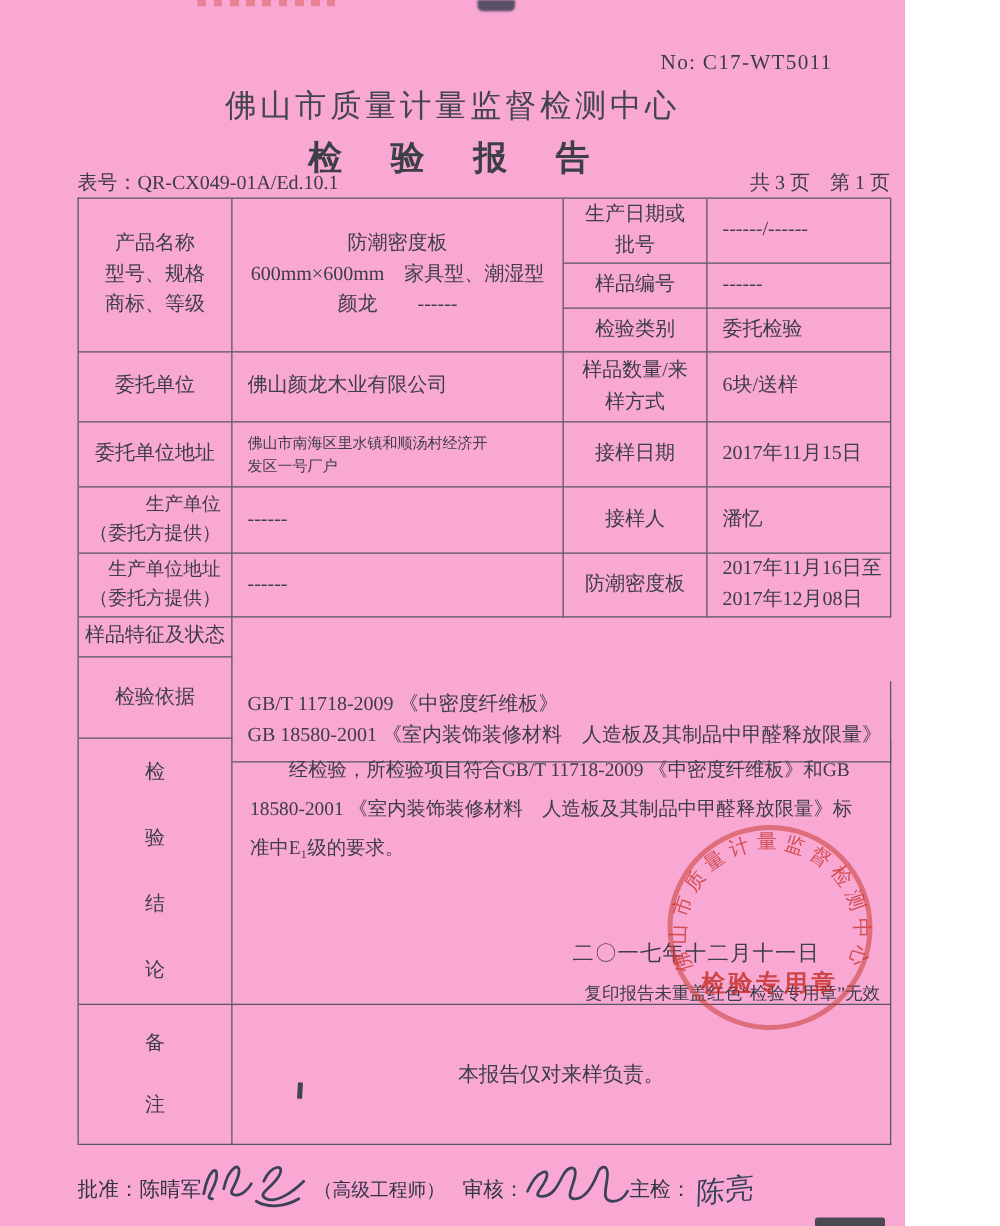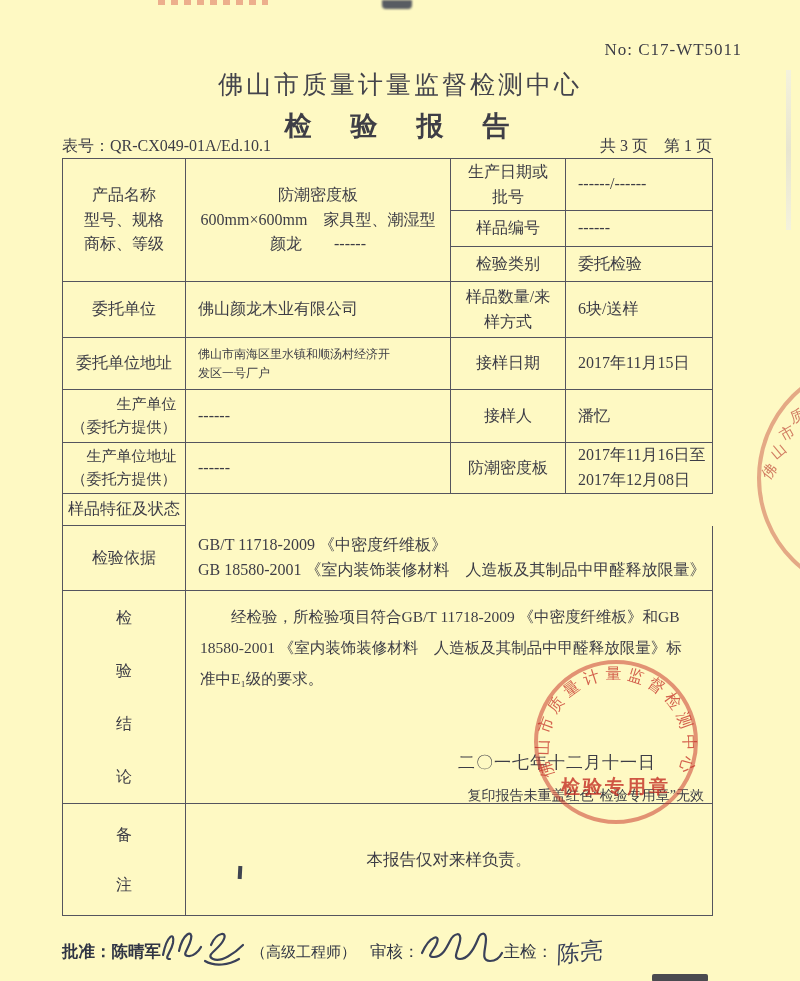--- a/index.html
+++ b/index.html
@@ -1,18 +1,18 @@
 <!DOCTYPE html>
 <html><head>
 <meta charset="utf-8">
 <style>
   html,body{margin:0;padding:0;background:#ffffff;}
   .page{
-    position:relative;width:800px;height:981px;overflow:hidden;
-    background:#fef9c3;color:#3d3d46;
+    position:relative;width:724px;height:981px;overflow:hidden;
+    background:#f9a8d4;color:#3d3d46;
     font-family:"Liberation Serif","DejaVu Serif",serif;
   }
   
   .report-no{position:absolute;top:40px;right:58px;font-size:17px;letter-spacing:1px;}
   .org-name{position:absolute;top:68px;left:0;width:100%;text-align:center;
             font-size:25px;letter-spacing:3px;color:#44444c;}
   .doc-title{position:absolute;top:108px;left:0;width:100%;text-align:center;
              font-size:27px;font-weight:600;letter-spacing:6px;color:#3e3e46;}
   .form-row{position:absolute;top:136px;left:62px;width:650px;display:flex;
             justify-content:space-between;font-size:16px;}
@@ -44,21 +44,21 @@
   .stamp-center{position:absolute;left:0;top:110px;width:100%;text-align:center;
                 font-size:19px;font-weight:bold;letter-spacing:3px;color:rgba(195,45,35,.8);}
   .stamp-edge{position:absolute;left:757px;top:360px;width:236px;height:236px;
               border:4px solid rgba(198,70,58,.45);border-radius:50%;z-index:5;
               pointer-events:none;box-sizing:border-box;}
   .edge-char{position:absolute;font-size:15px;color:rgba(185,55,45,.65);z-index:6;
              pointer-events:none;}
   
   .footer{position:absolute;left:62px;top:924px;width:680px;height:56px;
           display:flex;align-items:center;font-size:16.5px;color:#303544;}
-  .bold{font-weight:bold;}
+  .bold{font-weight:normal;}
   .sig{margin-top:-12px;}
   .sig1{margin-left:-6px;}
   .sig2{margin-left:-4px;}
   .eng-title{font-size:15px;margin-left:2px;}
   .review-label{margin-left:6px;}
   .chief-name{display:inline-block;font-size:23px;color:#39415a;
               transform:rotate(-6deg) skewX(-8deg);margin-left:4px;}
   
   .artifact-red{position:absolute;left:158px;top:0;width:110px;height:5px;opacity:.8;
      background:repeating-linear-gradient(90deg,rgba(214,80,70,.55) 0 7px,transparent 7px 13px);}
@@ -129,21 +129,21 @@
     <div class="cell label pre small" style="left:0;top:284px;width:123px;height:51px;">生产单位地址
 （委托方提供）</div>
     <div class="cell value" style="left:123px;top:284px;width:265px;height:51px;">------</div>
     <div class="cell label" style="left:388px;top:284px;width:115px;height:51px;">防潮密度板</div>
     <div class="cell value pre" style="left:503px;top:284px;width:147px;height:51px;">2017年11月16日至
 2017年12月08日</div>
 
     <div class="cell label" style="left:0;top:335px;width:123px;height:32px;">样品特征及状态</div>
 
     <div class="cell label" style="left:0;top:367px;width:123px;height:65px;">检验依据</div>
-    <div class="cell value pre" style="left:123px;top:367px;width:527px;height:65px;">GB/T 11718-2009 《中密度纤维板》
+    <div class="cell value pre" style="left:123px;top:386px;width:527px;height:65px;">GB/T 11718-2009 《中密度纤维板》
 GB 18580-2001 《室内装饰装修材料　人造板及其制品中甲醛释放限量》</div>
 
     <div class="cell label pre tall-label" style="left:0;top:432px;width:123px;height:213px;">检
 验
 结
 论</div>
     <div class="cell value conclusion-cell" style="left:123px;top:432px;width:527px;height:213px;">
       <div class="pre">　　经检验，所检验项目符合GB/T 11718-2009 《中密度纤维板》和GB
 18580-2001 《室内装饰装修材料　人造板及其制品中甲醛释放限量》标
 准中E₁级的要求。</div>

